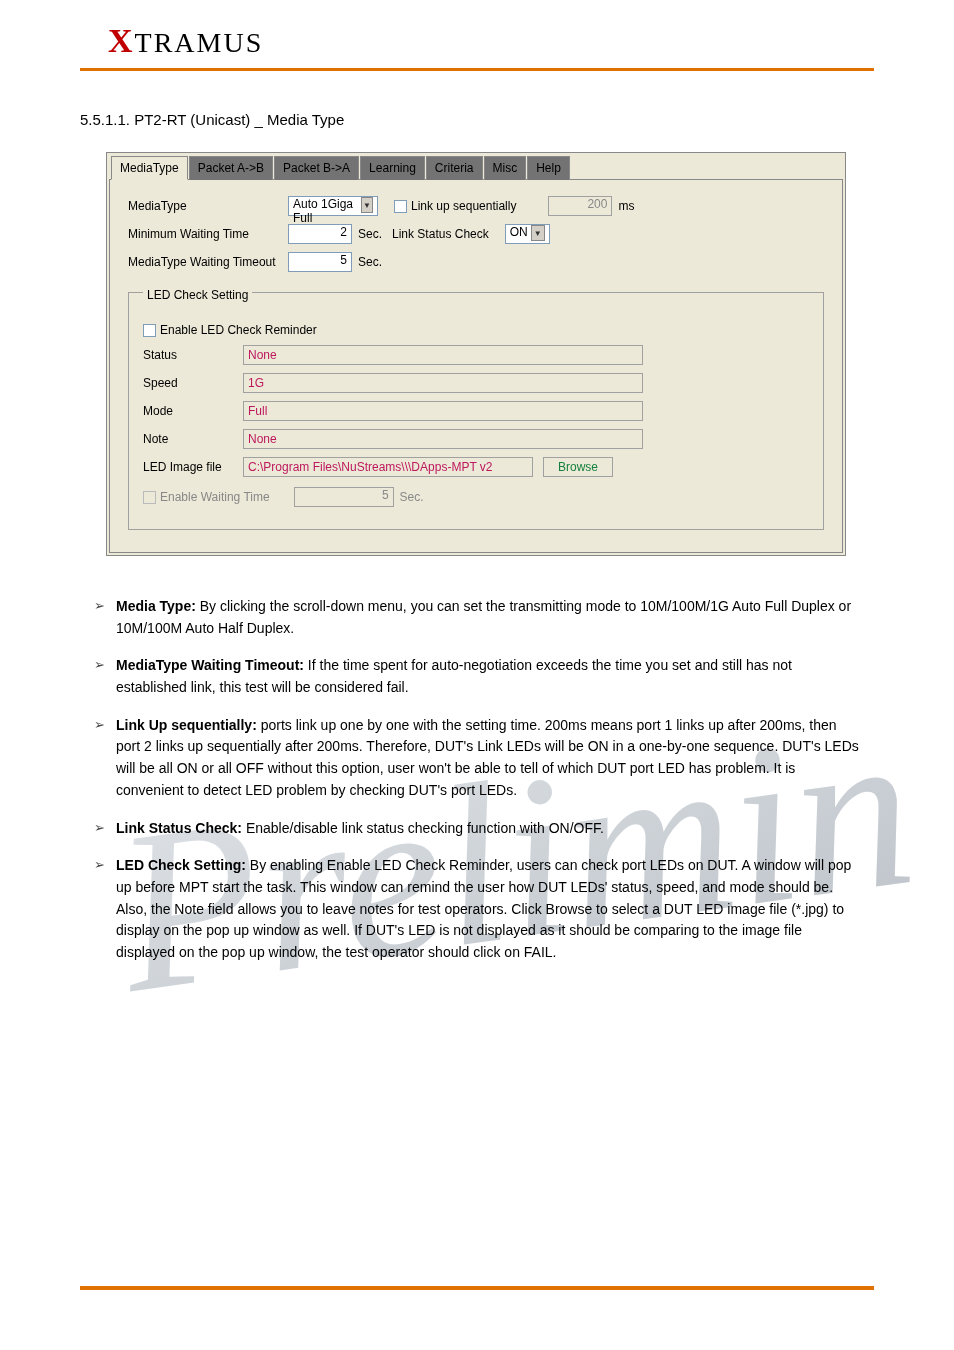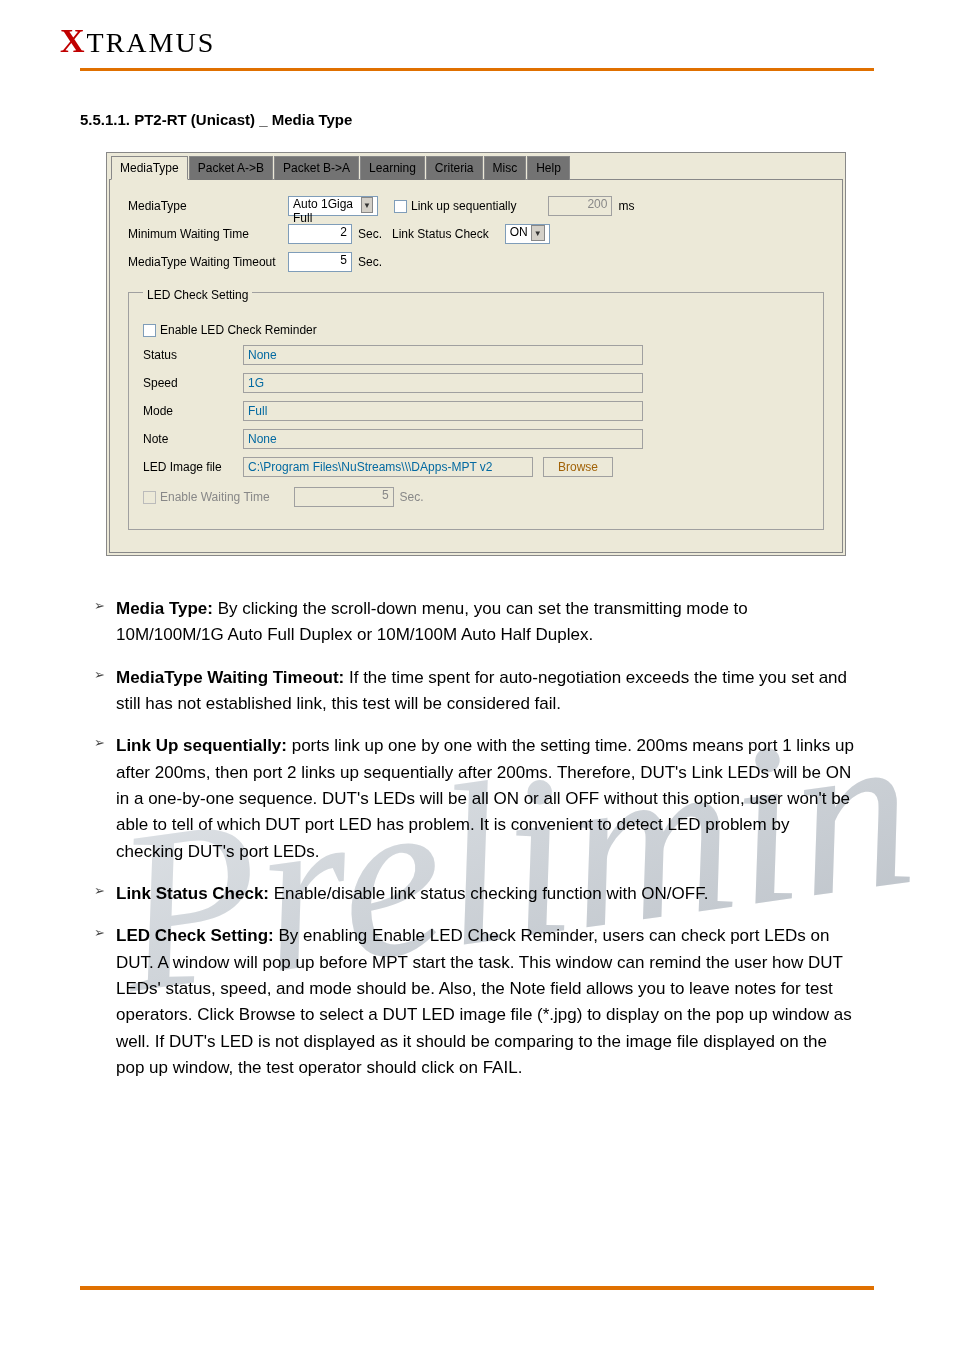--- a/index.html
+++ b/index.html
@@ -4,21 +4,21 @@
 <style>
   * { margin: 0; padding: 0; box-sizing: border-box; }
   body {
     width: 954px;
     height: 1350px;
     font-family: Arial, sans-serif;
     background: #fff;
     position: relative;
   }
   .header {
-    padding: 22px 80px 8px 60px;
+    padding: 22px 80px 8px 108px;
   }
   .logo {
     font-family: Georgia, serif;
     font-size: 28px;
     font-weight: normal;
     color: #000;
     letter-spacing: 2px;
   }
   .logo-x {
     color: #c00000;
@@ -29,21 +29,21 @@
     border: none;
     border-top: 3px solid #e07000;
     margin: 0 80px;
   }
   .content {
     padding: 40px 80px 0 80px;
     position: relative;
   }
   .section-title {
     font-size: 15px;
-    font-weight: bold;
+    font-weight: normal;
     margin-bottom: 24px;
     position: relative;
     z-index: 3;
   }
   .ui-panel {
     width: 740px;
     margin-left: 26px;
     background: #ece9d8;
     border: 1px solid #888;
     padding: 2px;
@@ -103,48 +103,48 @@
     font-size: 12px;
     background: #ece9d8;
     position: relative;
     top: -20px;
     display: inline-block;
     padding: 0 4px;
     margin-bottom: -12px;
   }
   .wideinput {
     border: 1px solid #a0a0a0;
-    background:#ece9d8; color:#0369a1;
+    background:#ece9d8; color:#be185d;
     height: 20px; font-size:12px;
     width: 400px; padding: 4px 4px;
     display:inline-flex; align-items:center;
   }
   .btn-disabled {
     height: 20px; font-size:12px; border:1px solid #a0a0a0;
-    background:#ece9d8; color:#a16207; padding: 0 14px;
+    background:#ece9d8; color:#15803d; padding: 0 14px;
     display:inline-flex; align-items:center;
   }
   .disabled-text { color:#888; }
 
   
   .watermark {
     position: absolute;
     left: 20px;
     top: 150px;
     width: 900px;
     height: 900px;
     pointer-events: none;
     z-index: 0;
   }
   .watermark svg { width: 100%; height: 100%; }
 
   .body-text {
     position: relative;
     z-index: 3;
-    font-size: 17px;
+    font-size: 14px;
     line-height: 1.55;
     margin-top: 40px;
     padding: 0 14px;
   }
   .bullets { list-style: none; }
   .bullets li {
     position: relative;
     padding-left: 22px;
     margin-bottom: 16px;
   }

